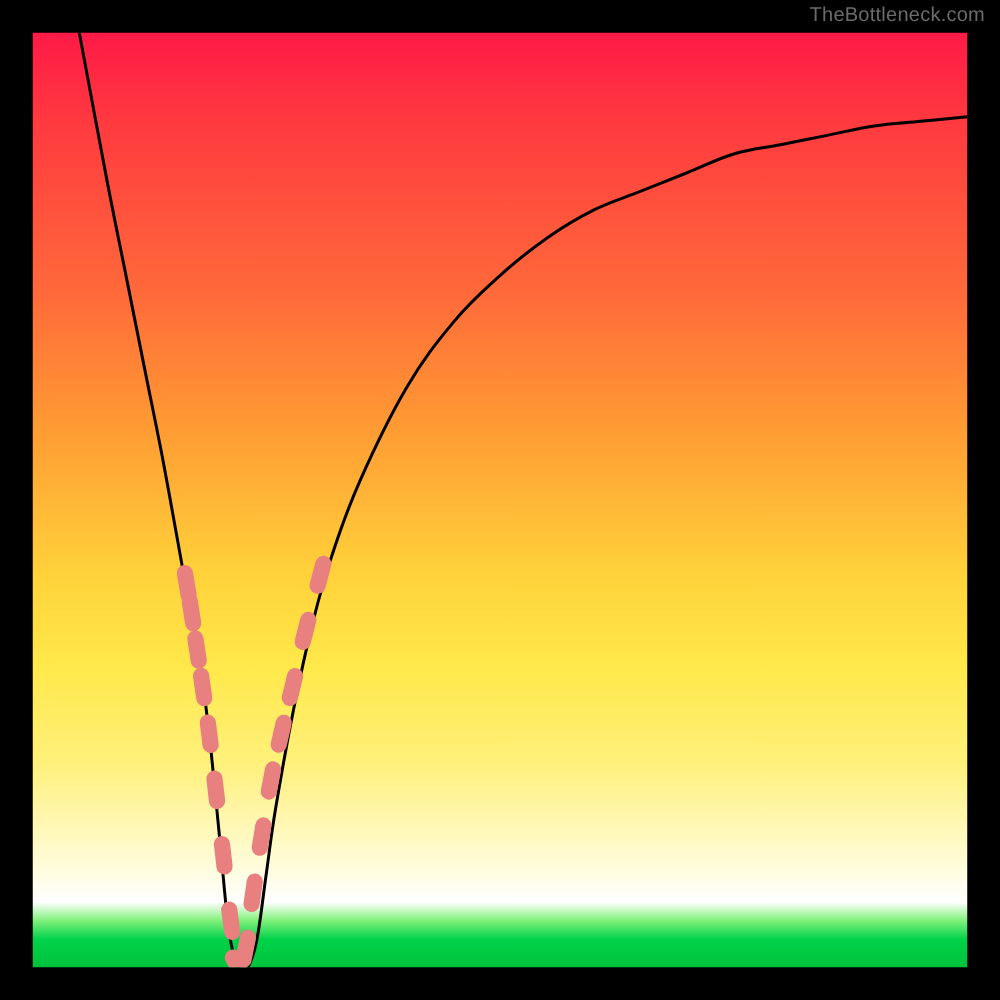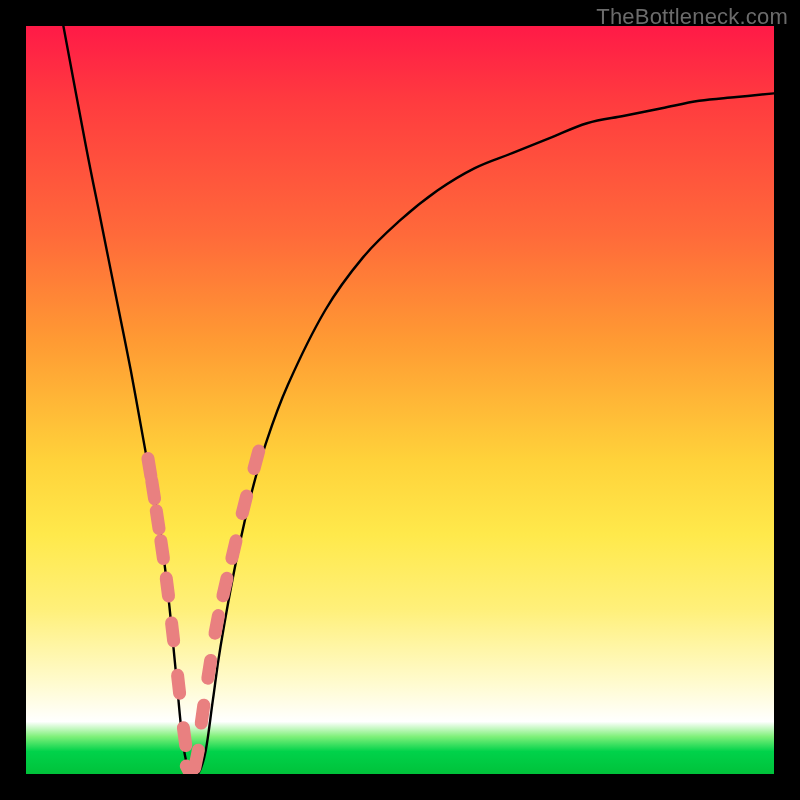--- a/index.html
+++ b/index.html
@@ -44,21 +44,21 @@
       #7ff07a 95%,
       #00d24a 97%,
       #00c23a 100%
     );
   }
   .watermark {
     position: absolute;
     top: 4px;
     right: 12px;
     color: #6b6b6b;
-    font-size: 22px;
+    font-size: 16px;
     letter-spacing: 0.2px;
     user-select: none;
     font-weight: 500;
   }
   svg.curve {
     position: absolute;
     inset: 0;
   }
 </style>
 </head>

